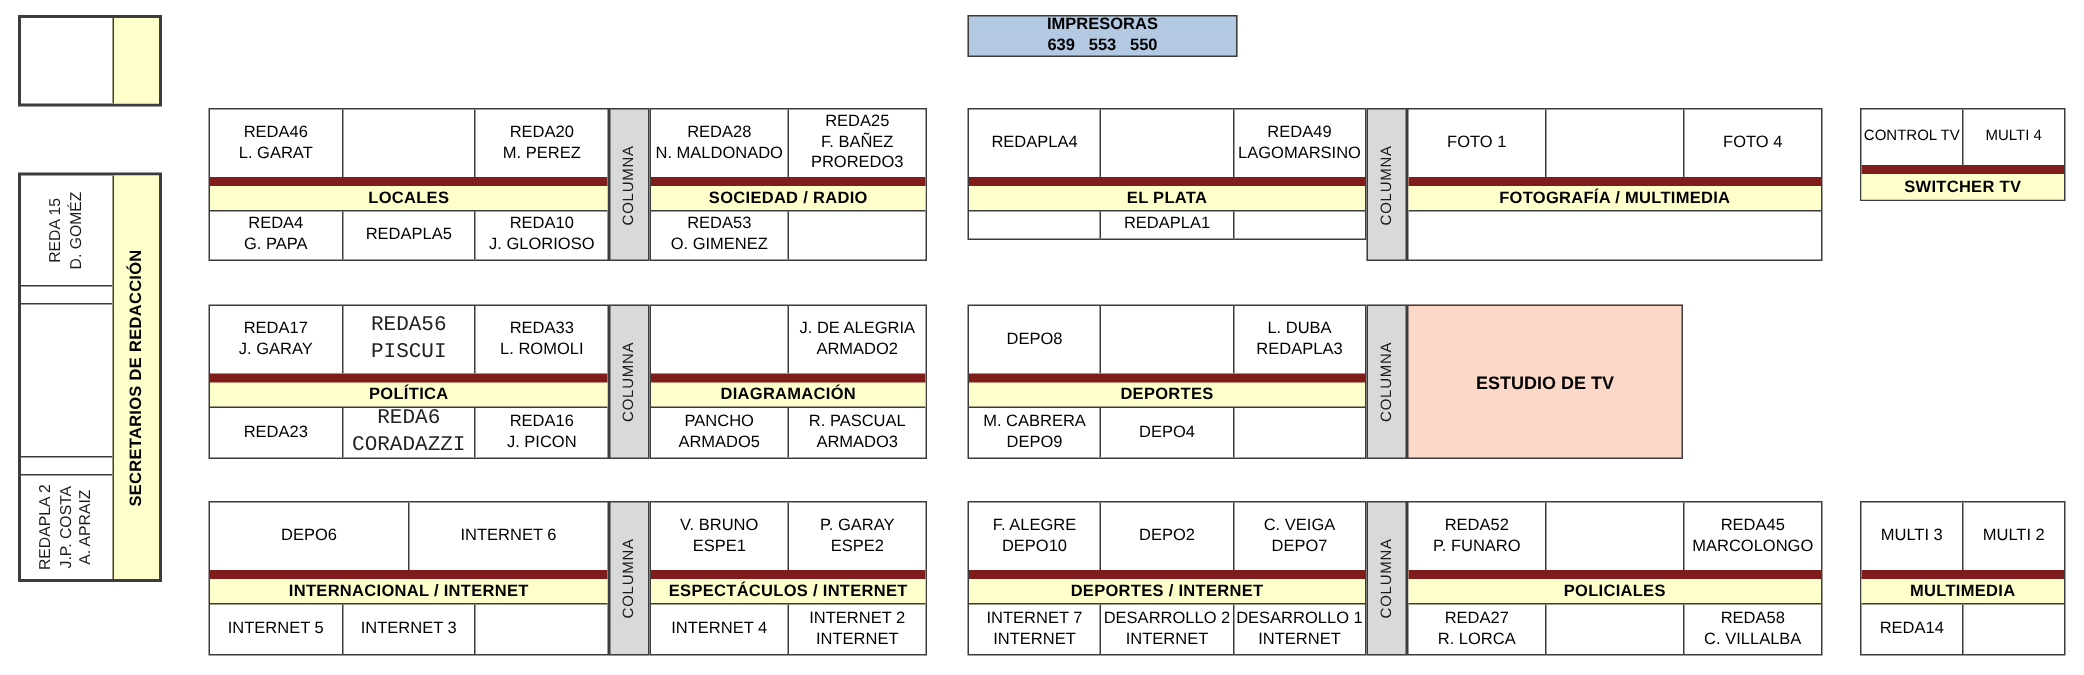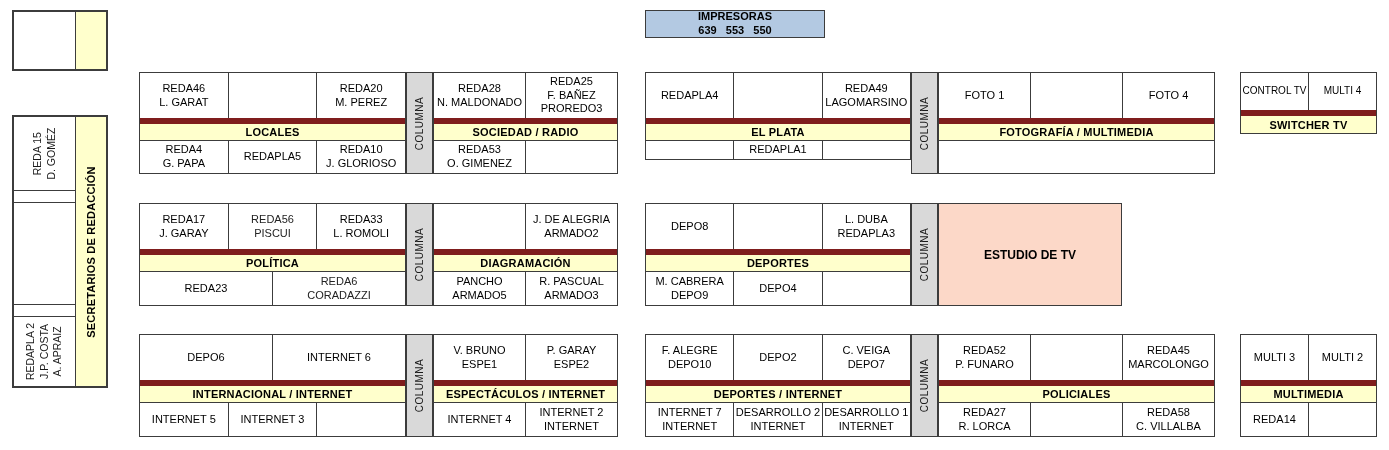--- a/index.html
+++ b/index.html
@@ -11,21 +11,21 @@
   .group {
     position:absolute; display:flex; flex-direction:column;
     border:1.5px solid #3c3c3c; background:#fff; box-sizing:border-box;
   }
   .grid-row { display:flex; min-height:0; }
   .grid-row.top { height:45px; }
   .grid-row.bottom { flex:1; }
   .cell { flex:1; display:flex; align-items:center; justify-content:center; text-align:center; overflow:hidden; }
   .cell + .cell { border-left:1px solid #3c3c3c; }
   .cell span { white-space:pre-line; font-size:11px; line-height:1.25; }
-  .cell.alt span { font-family:Liberation Sans, sans-serif; font-size:11px; color:#222; }
+  .cell.alt span { font-family:Liberation Mono, monospace; font-size:14px; color:#222; }
   .band {
     height:16px; background:#ffffcc;
     border-top:6px solid #7f1d1d; border-bottom:1px solid #3c3c3c;
     display:flex; align-items:center; justify-content:center;
     font-weight:bold; font-size:11px; letter-spacing:0.2px; flex:none;
   }
   .group.switcher .grid-row.top { flex:1; height:auto; }
   .group.switcher .band { border-bottom:none; height:17px; }
   .group.switcher .cell span { font-size:10px; }
   
@@ -243,20 +243,24 @@
     </div>
     <div class="band">POLÍTICA</div>
     <div class="grid-row bottom">
       <div class="cell">
           <span>REDA23</span>
         </div>
       <div class="cell alt">
           <span>REDA6
 CORADAZZI</span>
         </div>
+      <div class="cell">
+          <span>REDA16
+J. PICON</span>
+        </div>
     </div>
   </div>
 
   <div class="columna" style="left:406px;top:203px;height:103px">
       <span>COLUMNA</span>
     </div>
 
   <div class="group" style="left:433px;top:203px;width:185px;height:103px">
     <div class="grid-row top">
       <div class="cell">

